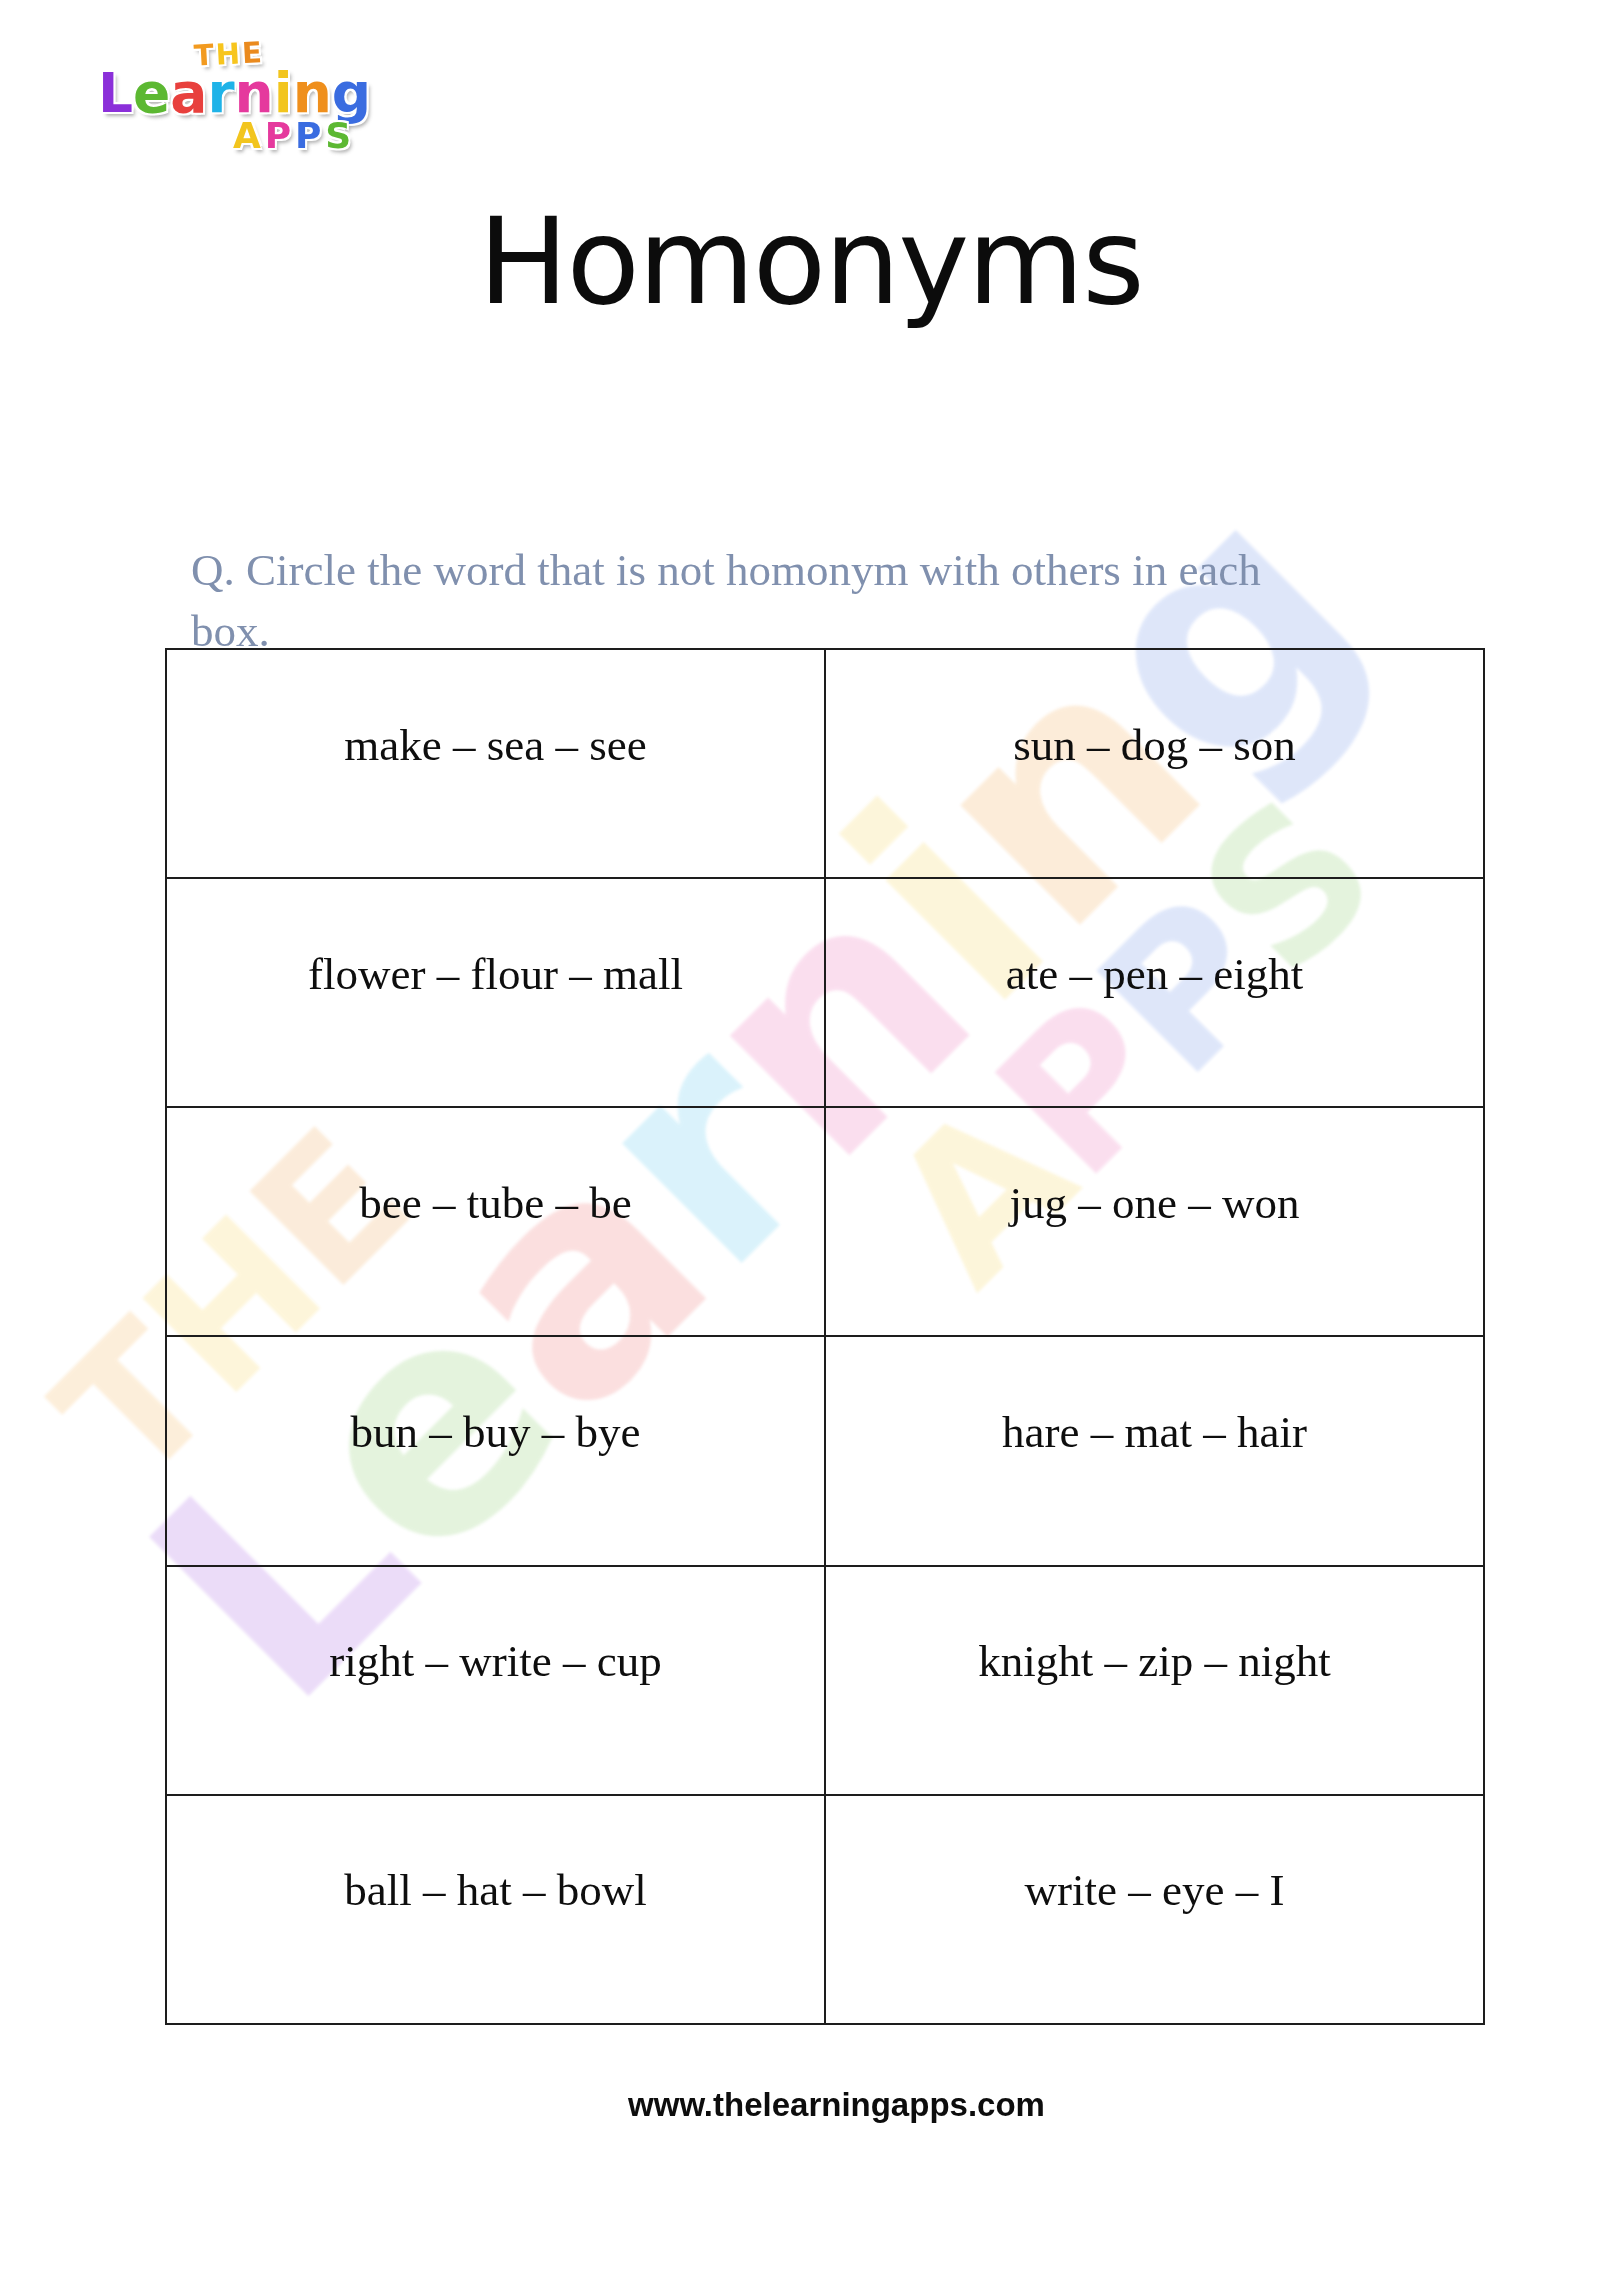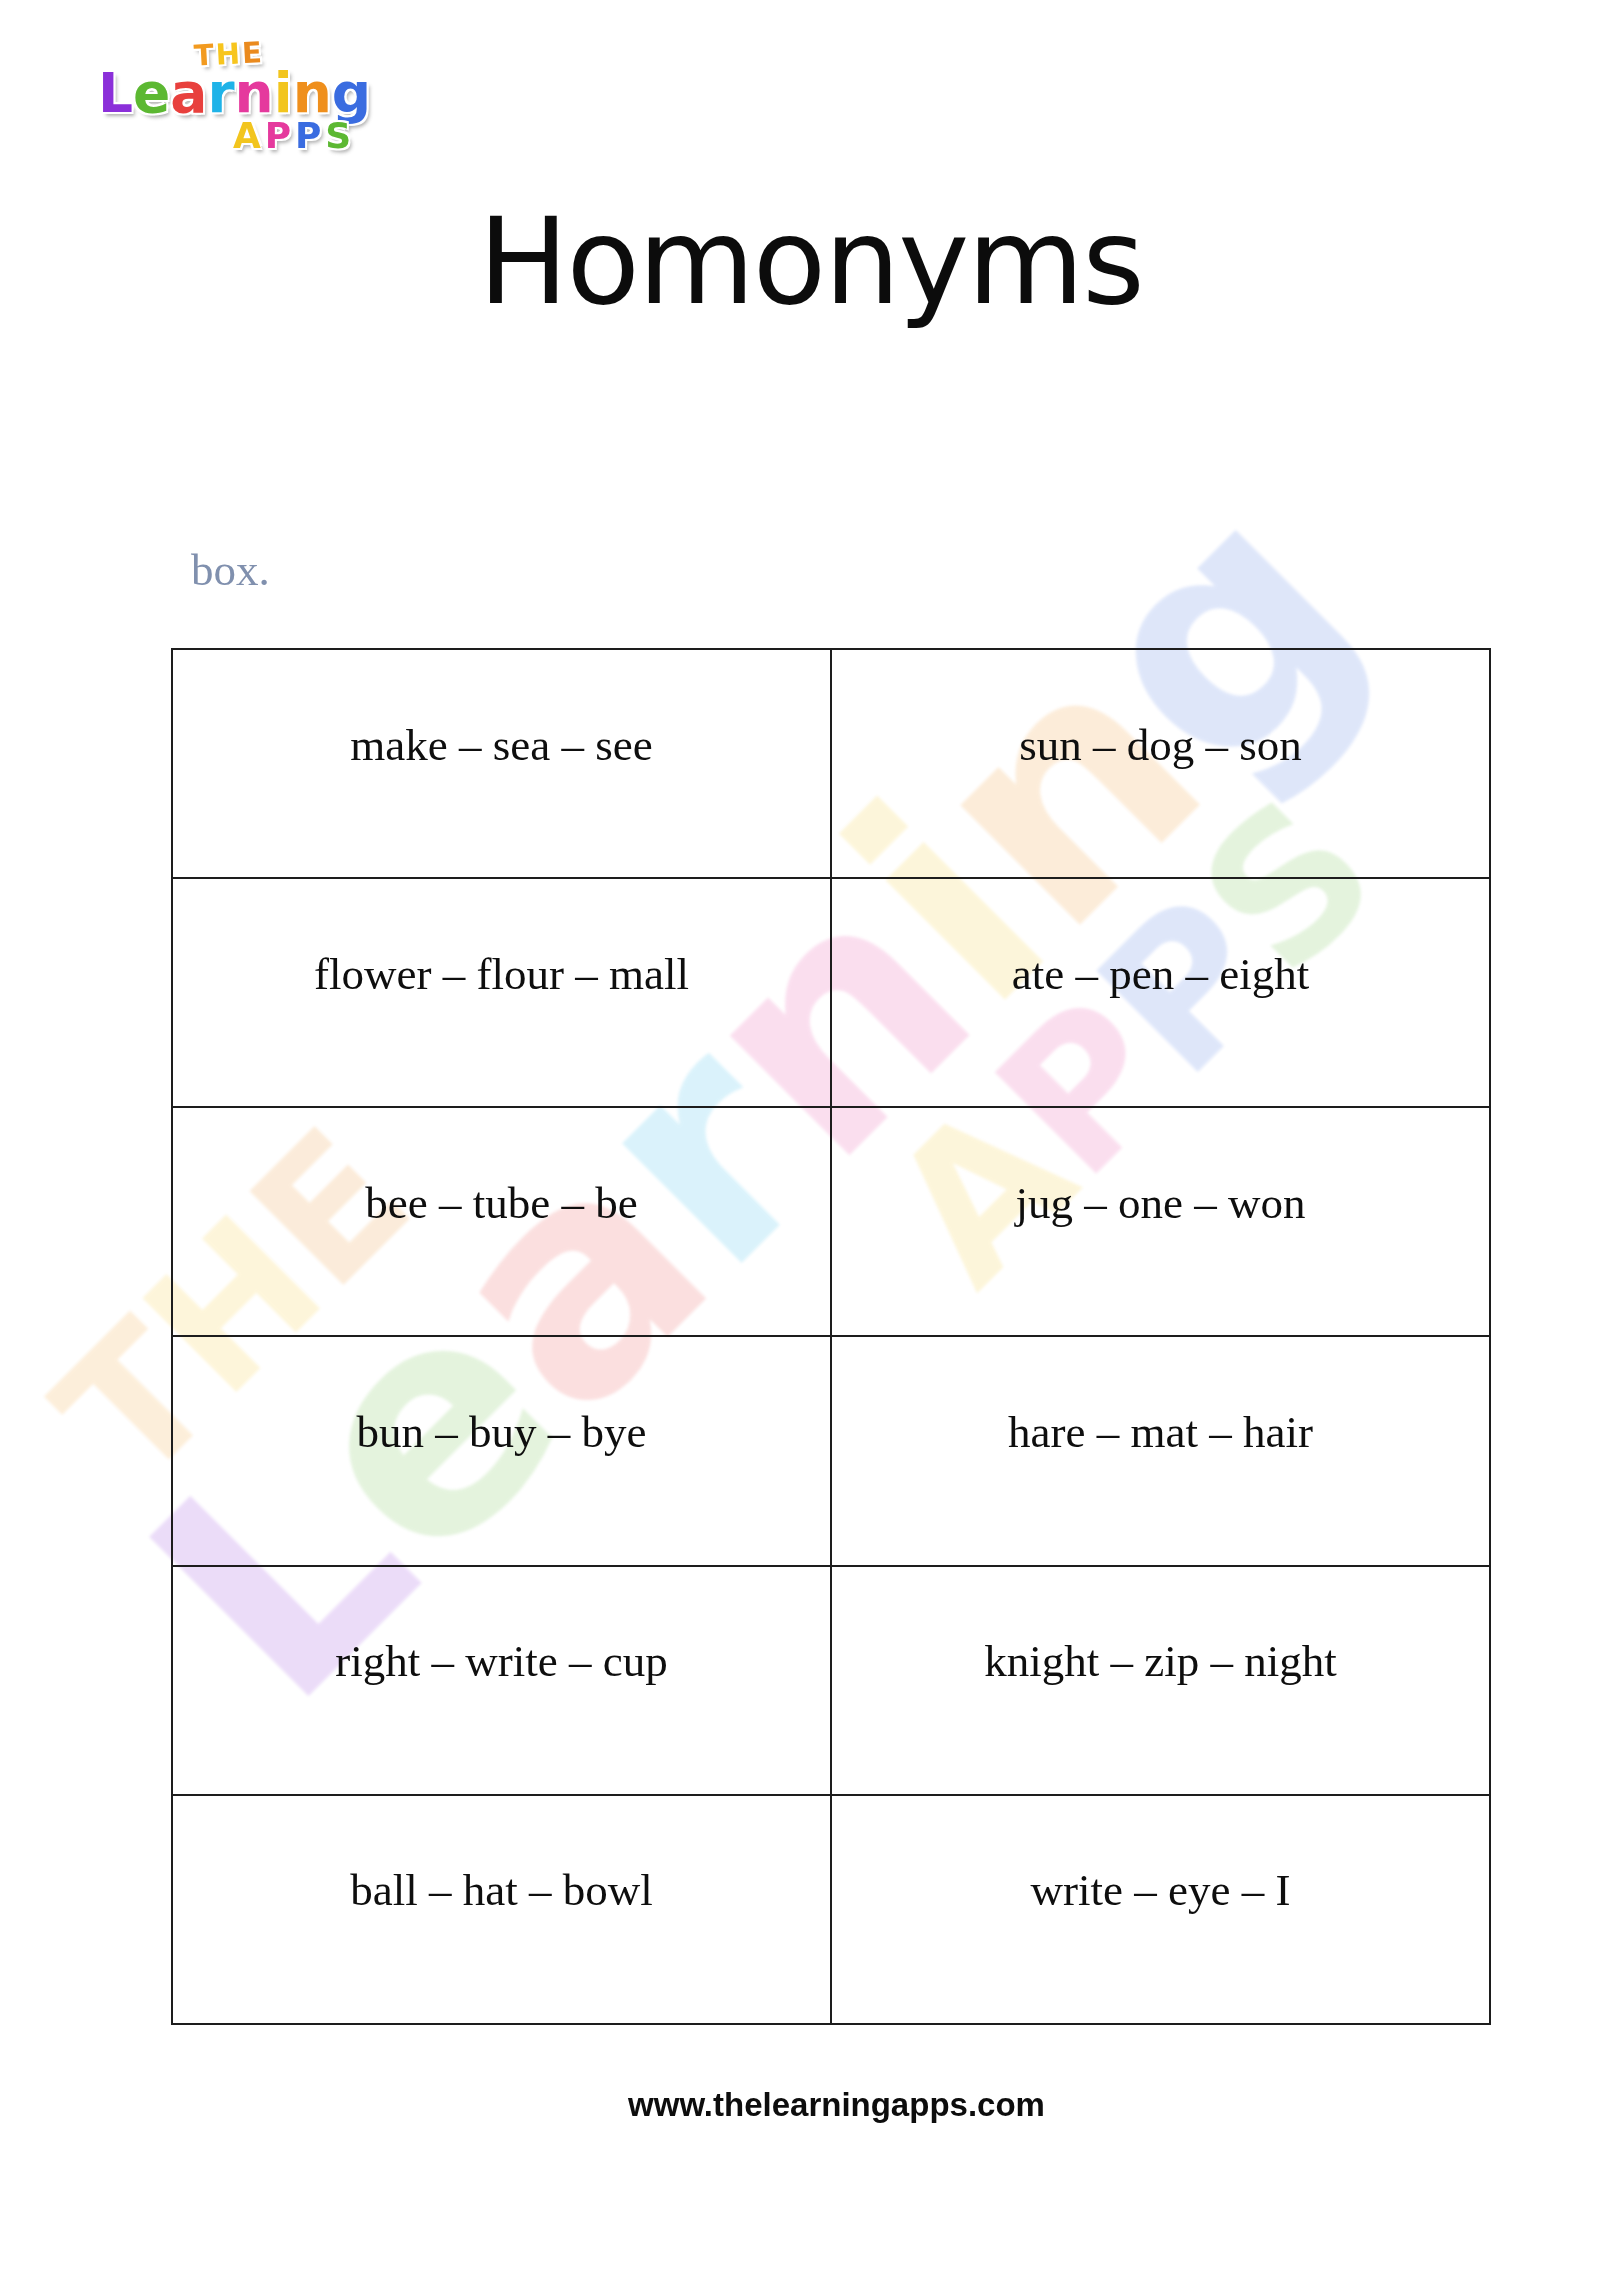--- a/index.html
+++ b/index.html
@@ -67,21 +67,21 @@
     color:#161616;
   }
   
   .question{
     position:absolute;left:191px;top:540px;width:1264px;
     font-size:45px;line-height:61px;
     color:#8090ae;
   }
   
   table.homonyms{
-    position:absolute;left:171px;top:648px;
+    position:absolute;left:165px;top:648px;
     width:1320px;height:1377px;
     border-collapse:collapse;
     table-layout:fixed;
     background:transparent;
   }
   table.homonyms td{
     border:2px solid #1d1d1d;
     width:50%;
     text-align:center;
     vertical-align:middle;
@@ -116,20 +116,21 @@
     <div class="logo">
       <div class="logo-the"><span style="color: rgb(242, 154, 31);">T</span><span style="color: rgb(247, 197, 30);">H</span><span style="color: rgb(234, 138, 30);">E</span></div>
       <div class="logo-learning"><span style="color: rgb(139, 47, 217);">L</span><span style="color: rgb(92, 184, 50);">e</span><span style="color: rgb(232, 64, 61);">a</span><span style="color: rgb(31, 179, 232);">r</span><span style="color: rgb(229, 57, 157);">n</span><span style="color: rgb(242, 197, 30);">i</span><span style="color: rgb(239, 143, 28);">n</span><span style="color: rgb(58, 108, 224);">g</span></div>
       <div class="logo-apps"><span style="color: rgb(242, 197, 30);">A</span><span style="color: rgb(229, 57, 157);">P</span><span style="color: rgb(58, 108, 224);">P</span><span style="color: rgb(92, 184, 50);">S</span></div>
     </div>
 
     <div class="title">Homonyms</div>
 
 
     <div class="question">
+      <div>Q. Circle the word that is not homonym with others in each</div>
       <div>box.</div>
     </div>
 
     <table class="homonyms">
       <tbody>
           <tr>
             <td>make – sea – see</td>
             <td>sun – dog – son</td>
           </tr>
           <tr>

